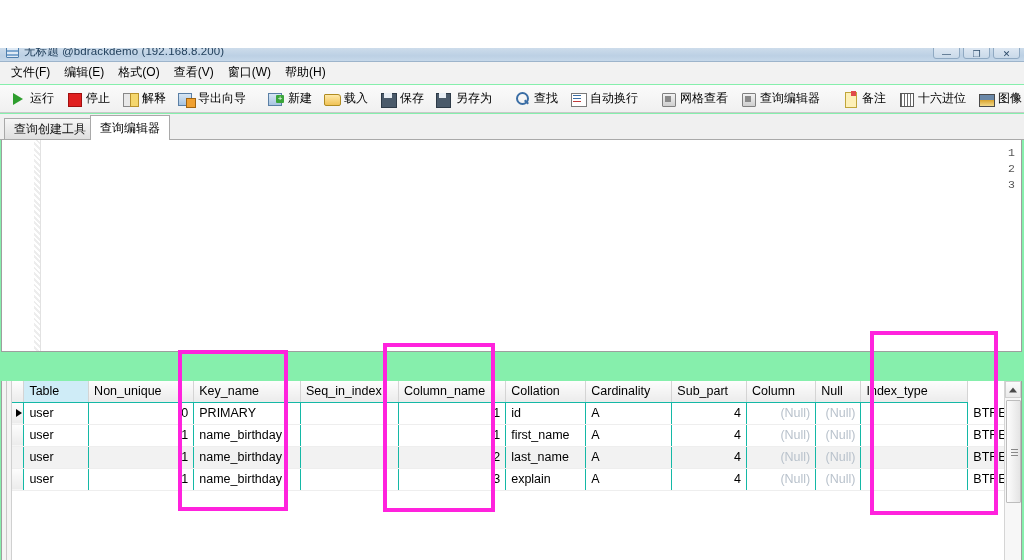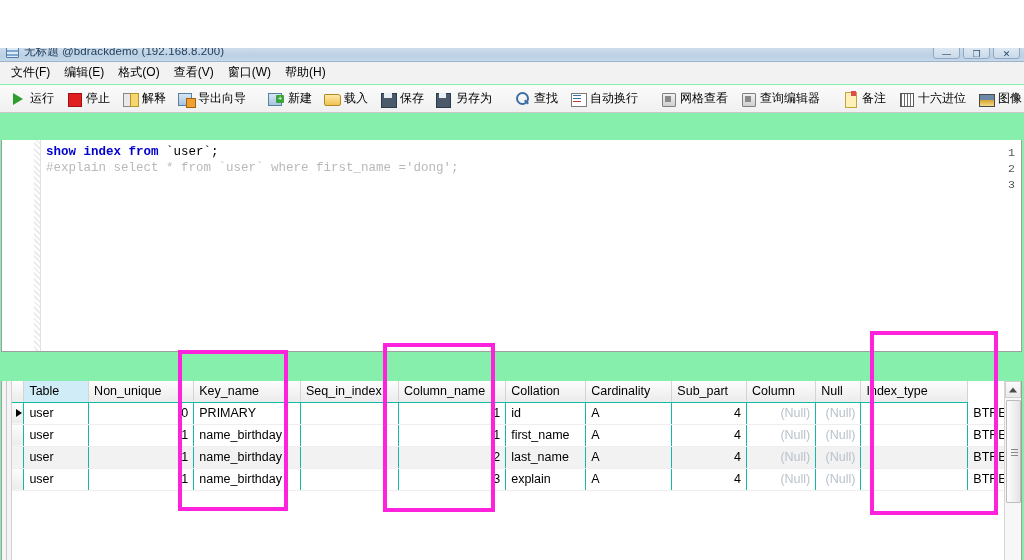--- a/index.html
+++ b/index.html
@@ -456,31 +456,33 @@
       <span class="tb-label">十六进位</span>
     </div>
     <div class="tb-btn">
       <span class="ic ic-image"></span>
       <span class="tb-label">图像</span>
     </div>
 
     <div class="tb-overflow"></div>
   </div>
 
+  <div class="edtabs">
+    <div class="edtab inactive" style="left:4px;">查询创建工具</div>
+    <div class="edtab active" style="left:90px;">查询编辑器</div>
+  </div>
 
   <div class="editor">
     <div class="gutter"></div>
     <div class="gutter-stripe"></div>
 
     <span class="lnum" style="top:6px;">1</span>
     <span class="lnum" style="top:22px;">2</span>
     <span class="lnum" style="top:38px;">3</span>
 
-    <div class="code-line" style="top:5px;"><span class="kw">show index from </span><span class="tbl">`user`;</span></div>
-    <div class="code-line" style="top:21px;"><span class="cmt">#explain select * from `user` where first_name ='dong';</span></div>
     <div class="code-line" style="top:37px;"></div>
   </div>
 
 
   <div class="grid">
     <div class="grid-left-rail"></div>
 
     <table class="gtable">
       <colgroup>
         <col style="width:14px">

